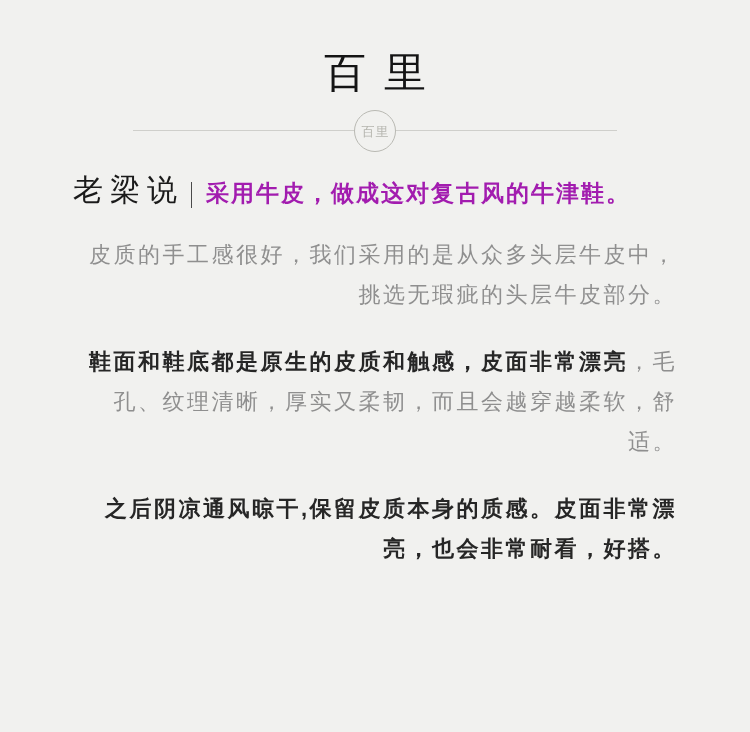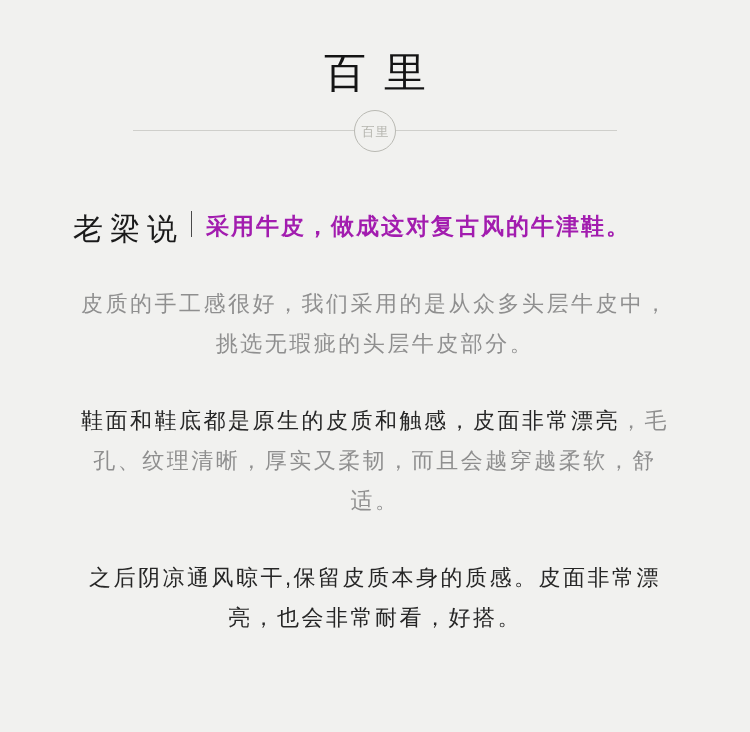--- a/index.html
+++ b/index.html
@@ -63,23 +63,23 @@
     line-height: 13px;
     letter-spacing: 1px;
     padding-left: 1px;
     color: #b5b5ae;
     user-select: none;
   }
   .content {
     padding: 0 73px;
   }
   .intro {
-    margin-top: 58px;
+    margin-top: 19px;
     display: flex;
-    align-items: flex-start;
+    align-items: flex-end;
   }
   .speaker {
     font-family: "Liberation Serif", "DejaVu Serif", serif;
     font-size: 30px;
     line-height: 36px;
     letter-spacing: 7px;
     color: #1a1a1a;
     white-space: nowrap;
   }
   .vbar {
@@ -91,30 +91,30 @@
   }
   .statement {
     font-size: 23px;
     line-height: 30px;
     font-weight: 700;
     letter-spacing: 2px;
     color: #a21caf;
     white-space: nowrap;
   }
   .para {
-    margin: 37px 0 0;
+    margin: 27px 0 0;
     font-size: 22px;
     line-height: 40px;
     letter-spacing: 2.5px;
-    text-align: center;
+    text-align: right;
     color: #8f8f8f;
     font-weight: 400;
   }
   .para .em {
-    font-weight: 400;
+    font-weight: 700;
     color: #262626;
   }
   .para .muted {
     font-weight: 400;
     color: #8f8f8f;
   }
 </style>
 </head>
 <body>
 

